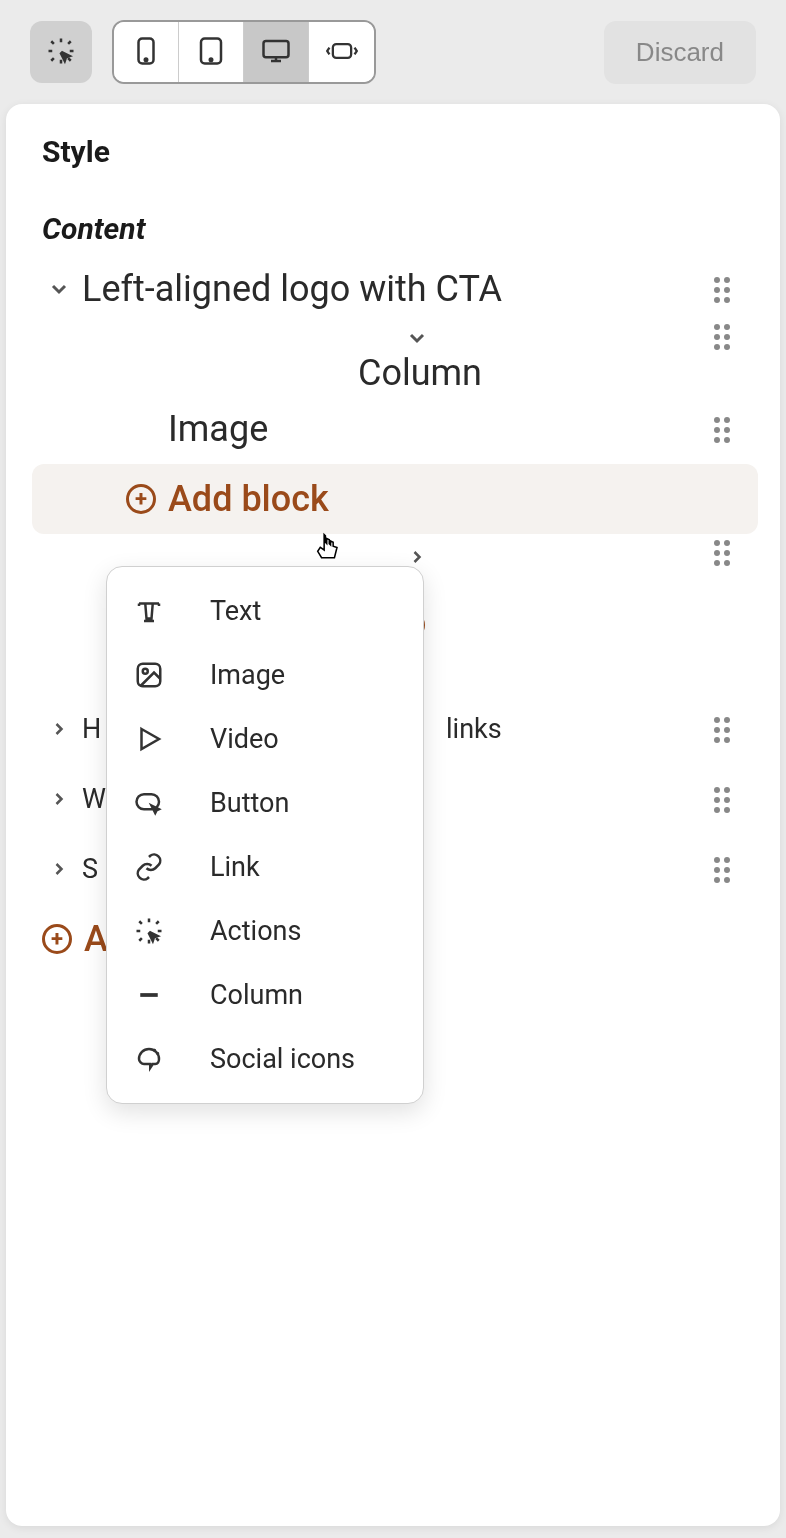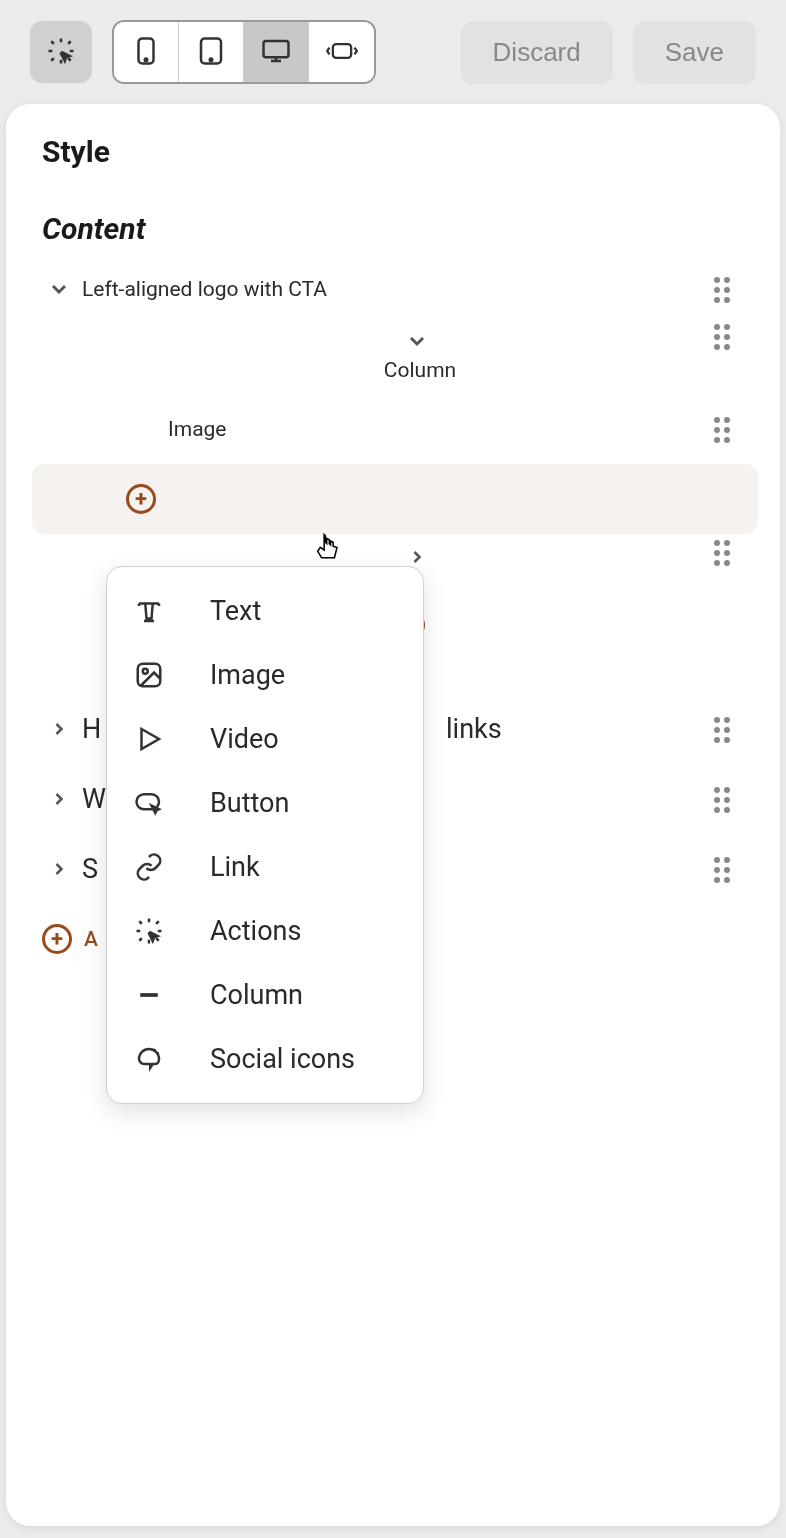--- a/index.html
+++ b/index.html
@@ -57,21 +57,21 @@
       padding: 16px 32px;
       border-radius: 12px;
       background: #e2e2e2;
       color: #888;
       font-size: 26px;
       font-weight: 500;
       border: none;
     }
     .panel {
       background: #fff;
-      border-radius: 24px;
+      border-radius: 16px;
       margin: 0 6px;
       padding: 30px 22px;
       height: calc(1538px - 116px);
       box-shadow: 0 2px 8px rgba(0,0,0,0.08);
       position: relative;
     }
     .section-title {
       font-size: 30px;
       font-weight: 700;
       color: #1a1a1a;
@@ -94,21 +94,21 @@
     }
     .chevron {
       width: 34px;
       height: 34px;
       display: flex;
       align-items: center;
       justify-content: center;
       margin-right: 6px;
     }
     .tree-label {
-      font-size: 21px;
+      font-size: 36px;
       color: #2a2a2a;
       flex: 1;
     }
     .tree-label.accent {
       color: #9a4a1a;
       font-weight: 500;
     }
     .drag-handle {
       width: 24px;
       height: 24px;
@@ -232,21 +232,20 @@
       <span>
         <svg width="32" height="24" viewBox="0 0 28 20" fill="none" stroke="#333" stroke-width="2">
             <rect x="6" y="4" width="16" height="12" rx="3"></rect>
             <path d="M3 7l-2 3 2 3M25 7l2 3-2 3"></path>
           </svg>
       </span>
     </button>
   </div>
   <div style="flex:1"></div>
   <button class="action-btn">Discard</button>
-  <button class="action-btn">Save</button>
 </div>
 
 <div class="panel">
   <h2 class="section-title">Style</h2>
   <h2 class="section-title content">Content</h2>
 
   <div class="tree-row indent-0">
     <span class="chevron">
       <svg width="24" height="24" viewBox="0 0 24 24" fill="none" stroke="#555" stroke-width="3">
           <path d="M6 9l6 6 6-6"></path>
@@ -295,20 +294,21 @@
           <span class="drag-dot"></span>
           <span class="drag-dot"></span>
         </span>
     </span>
   </div>
 
   <div class="tree-row indent-add highlighted" style="margin-left: 4px;">
     <span class="add-icon">
       <span class="add-plus">+</span>
     </span>
+    <span class="tree-label accent">Add block</span>
   </div>
 
   <div class="tree-row indent-1" style="margin-top:6px;">
     <span class="chevron">
       <svg width="20" height="20" viewBox="0 0 24 24" fill="none" stroke="#555" stroke-width="3">
           <path d="M9 6l6 6-6 6"></path>
         </svg>
     </span>
     <span class="drag-handle">
       <span class="drag-dots">

